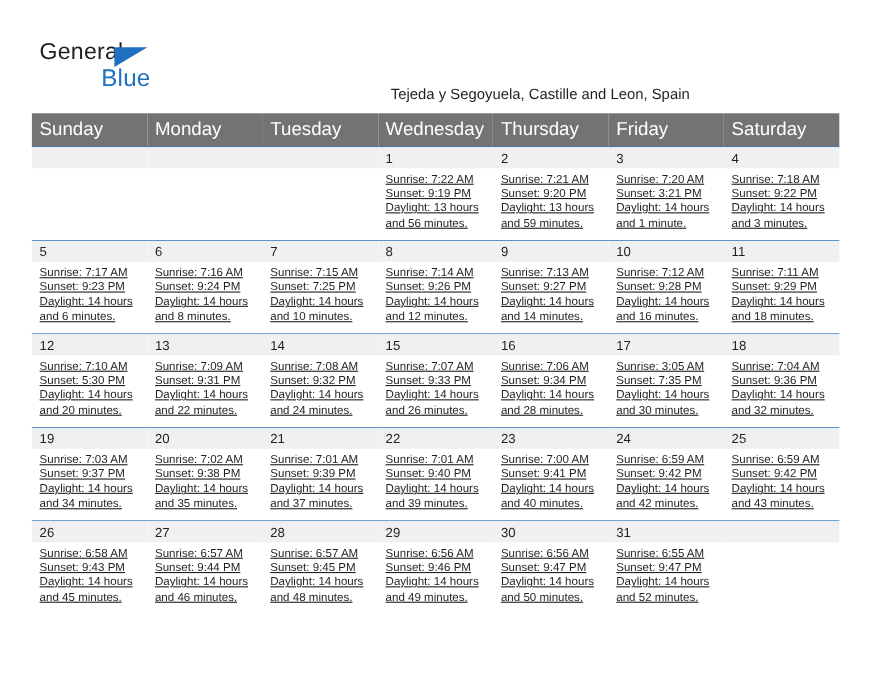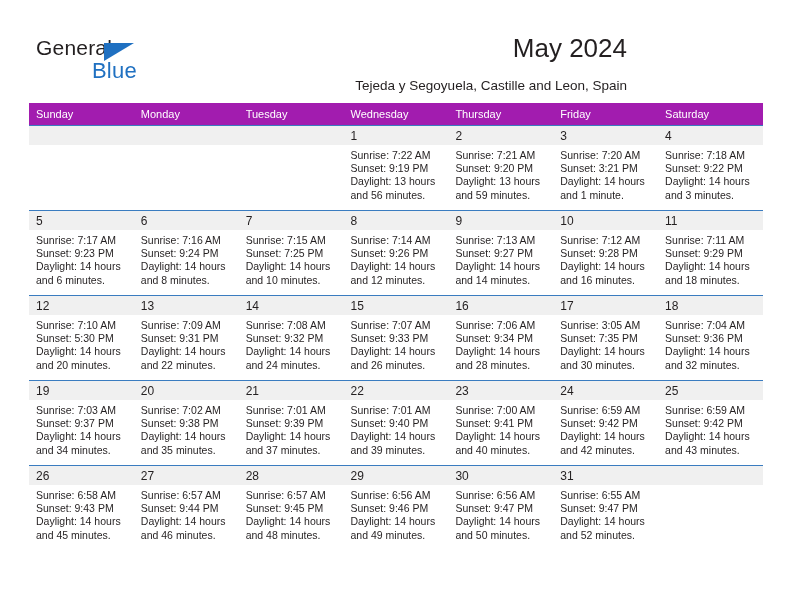--- a/index.html
+++ b/index.html
@@ -84,23 +84,23 @@
   
   .calendar {
     position: absolute;
     left: 29px;
     top: 103px;
     width: 734px;
     border-collapse: collapse;
     table-layout: fixed;
   }
   .calendar th {
-    background: #a21caf;
+    background: #737373;
     color: #ffffff;
-    font-size: 11px;
+    font-size: 17px;
     font-weight: normal;
     text-align: left;
     padding: 5px 0 5px 7px;
     height: 12px;
     border: none;
   }
   .calendar td {
     width: 104.85px;
     height: 84px;
     vertical-align: top;
@@ -123,20 +123,21 @@
     line-height: 16px;
   }
   .daynum-band.empty {
     color: transparent;
   }
   .cell-body {
     padding: 4px 6px 0 7px;
     font-size: 10.5px;
     line-height: 13.2px;
     color: #231f20;
+    text-decoration: underline;
   }
   .cell-body div {
     white-space: nowrap;
   }
   .cell-body .daylight-line {
     white-space: normal;
   }
 </style>
 </head>
 <body>
@@ -144,21 +145,20 @@
 <div class="page">
 
   <div class="header">
 
     <div class="logo">
       <span class="logo-general">General</span>
       <span class="logo-triangle"></span>
       <span class="logo-blue">Blue</span>
     </div>
 
-    <div class="title">May 2024</div>
     <div class="subtitle">Tejeda y Segoyuela, Castille and Leon, Spain</div>
   </div>
 
   <table class="calendar">
     <thead>
       <tr>
         <th>Sunday</th>
         <th>Monday</th>
         <th>Tuesday</th>
         <th>Wednesday</th>

